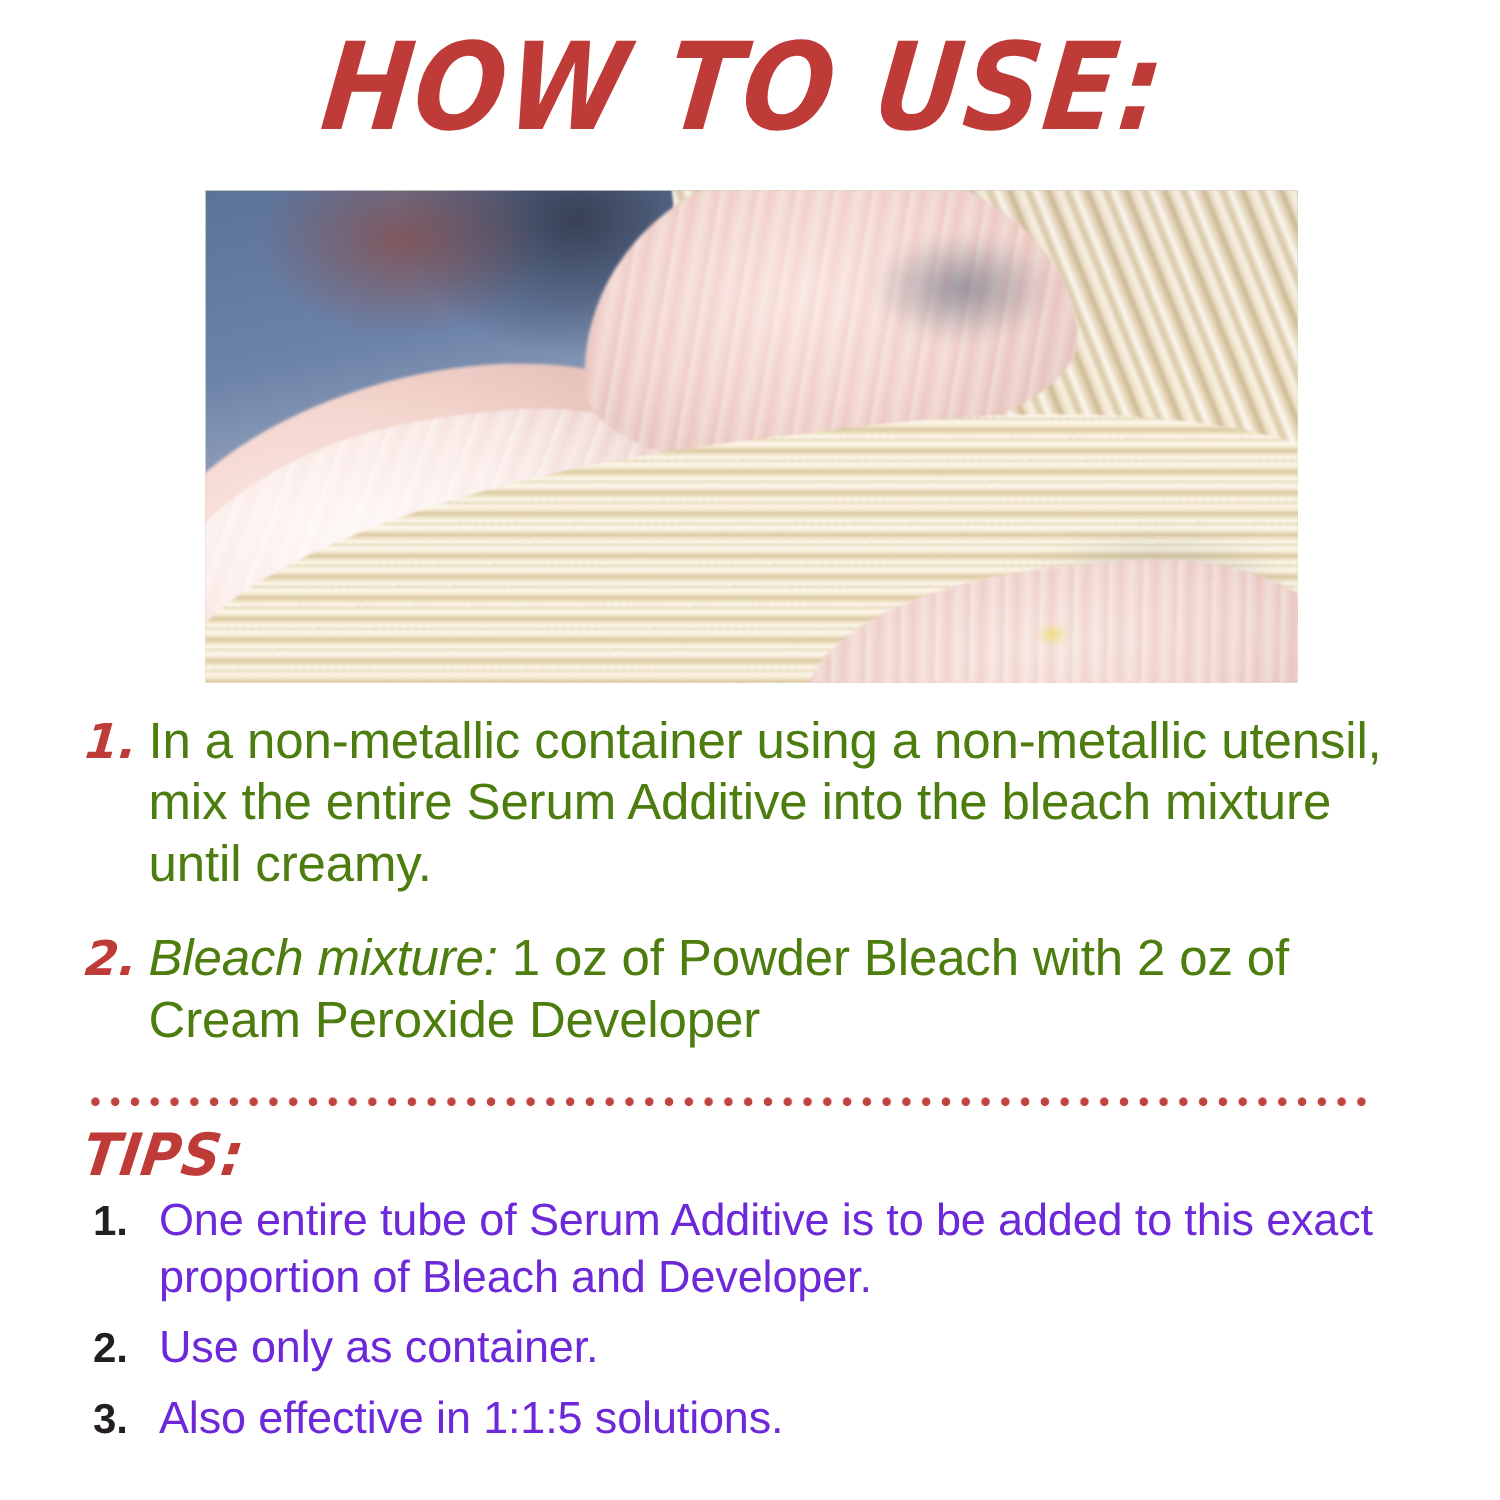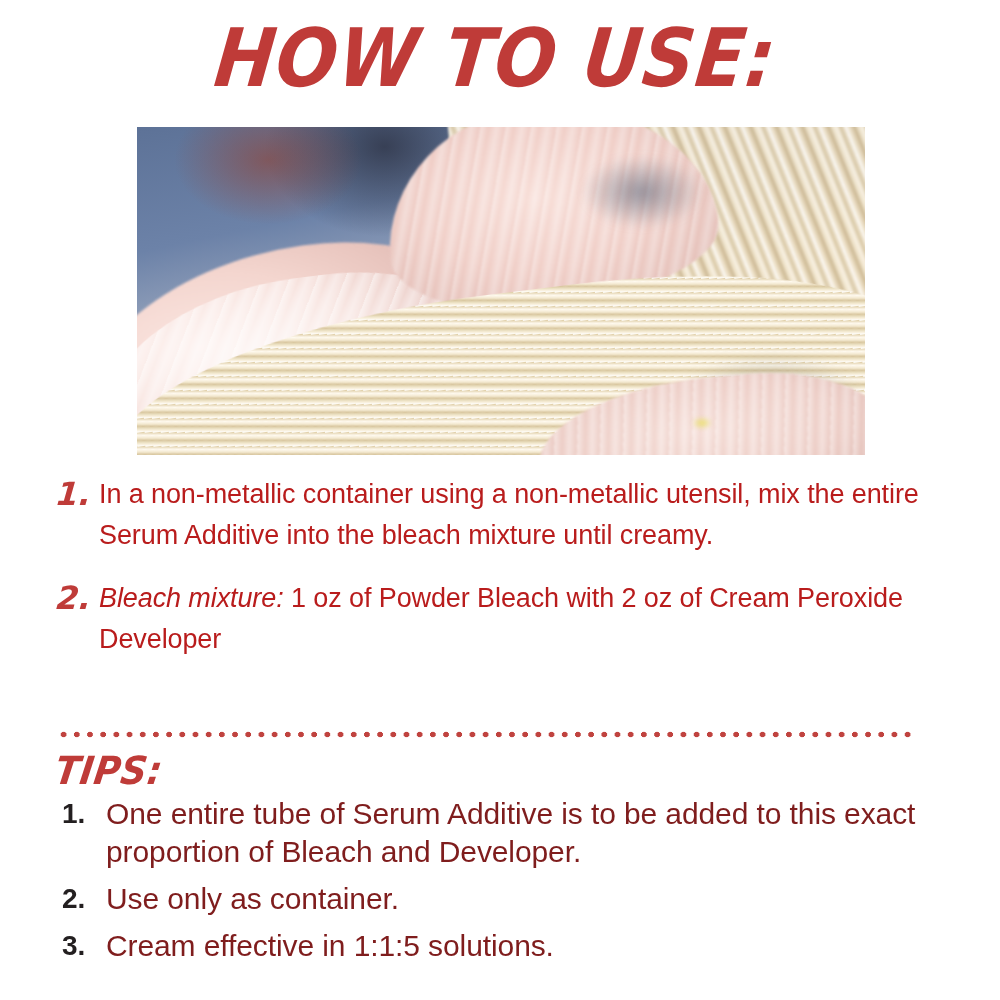--- a/index.html
+++ b/index.html
@@ -201,23 +201,23 @@
     font-style: italic;
     font-weight: bold;
     font-size: 32px;
     line-height: 41px;
     color: #bf3b38;
     transform: skewX(-5deg);
   }
   .step-text {
     flex: 1 1 auto;
     font-family: "Liberation Sans", sans-serif;
-    font-size: 27px;
+    font-size: 34px;
     line-height: 41px;
-    color: #b91c1c;
+    color: #4d7c0f;
     letter-spacing: -0.1px;
   }
   .step-text .em {
     font-style: italic;
     margin-top: 35px;
   }
 
   
   .divider {
     position: absolute;
@@ -265,21 +265,21 @@
     font-weight: bold;
     font-size: 28px;
     line-height: 38px;
     color: #231f20;
   }
   .tip-text {
     flex: 1 1 auto;
     font-family: "Liberation Sans", sans-serif;
     font-size: 30px;
     line-height: 38px;
-    color: #7f1d1d;
+    color: #6d28d9;
     letter-spacing: -0.1px;
   }
 </style>
 </head>
 <body>
 
 <div class="page">
 
   <div class="title">HOW TO USE:</div>
 
@@ -323,18 +323,18 @@
       <div class="tip-text">One entire tube of Serum Additive is to be added to this exact proportion of Bleach and Developer.</div>
     </div>
 
     <div class="tip">
       <div class="tip-num">2.</div>
       <div class="tip-text">Use only as container.</div>
     </div>
 
     <div class="tip">
       <div class="tip-num">3.</div>
-      <div class="tip-text">Cream effective in 1:1:5 solutions.</div>
+      <div class="tip-text">Also effective in 1:1:5 solutions.</div>
     </div>
 
   </div>
 
 </div>
 
 </body></html>

